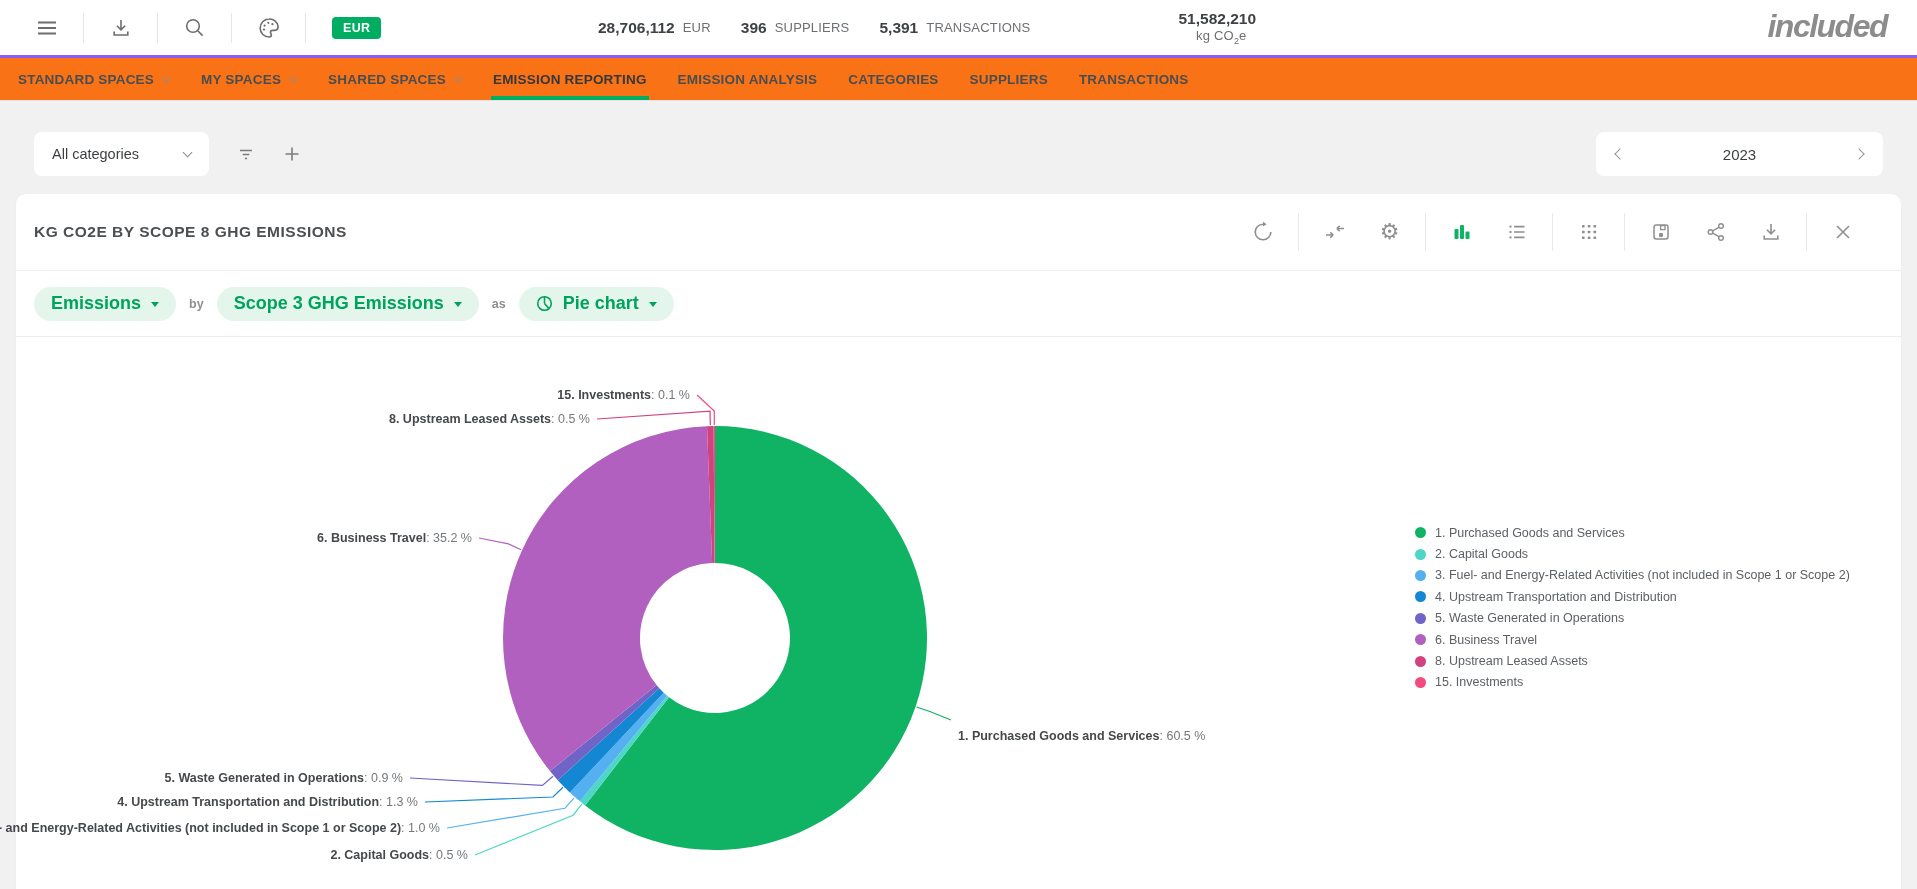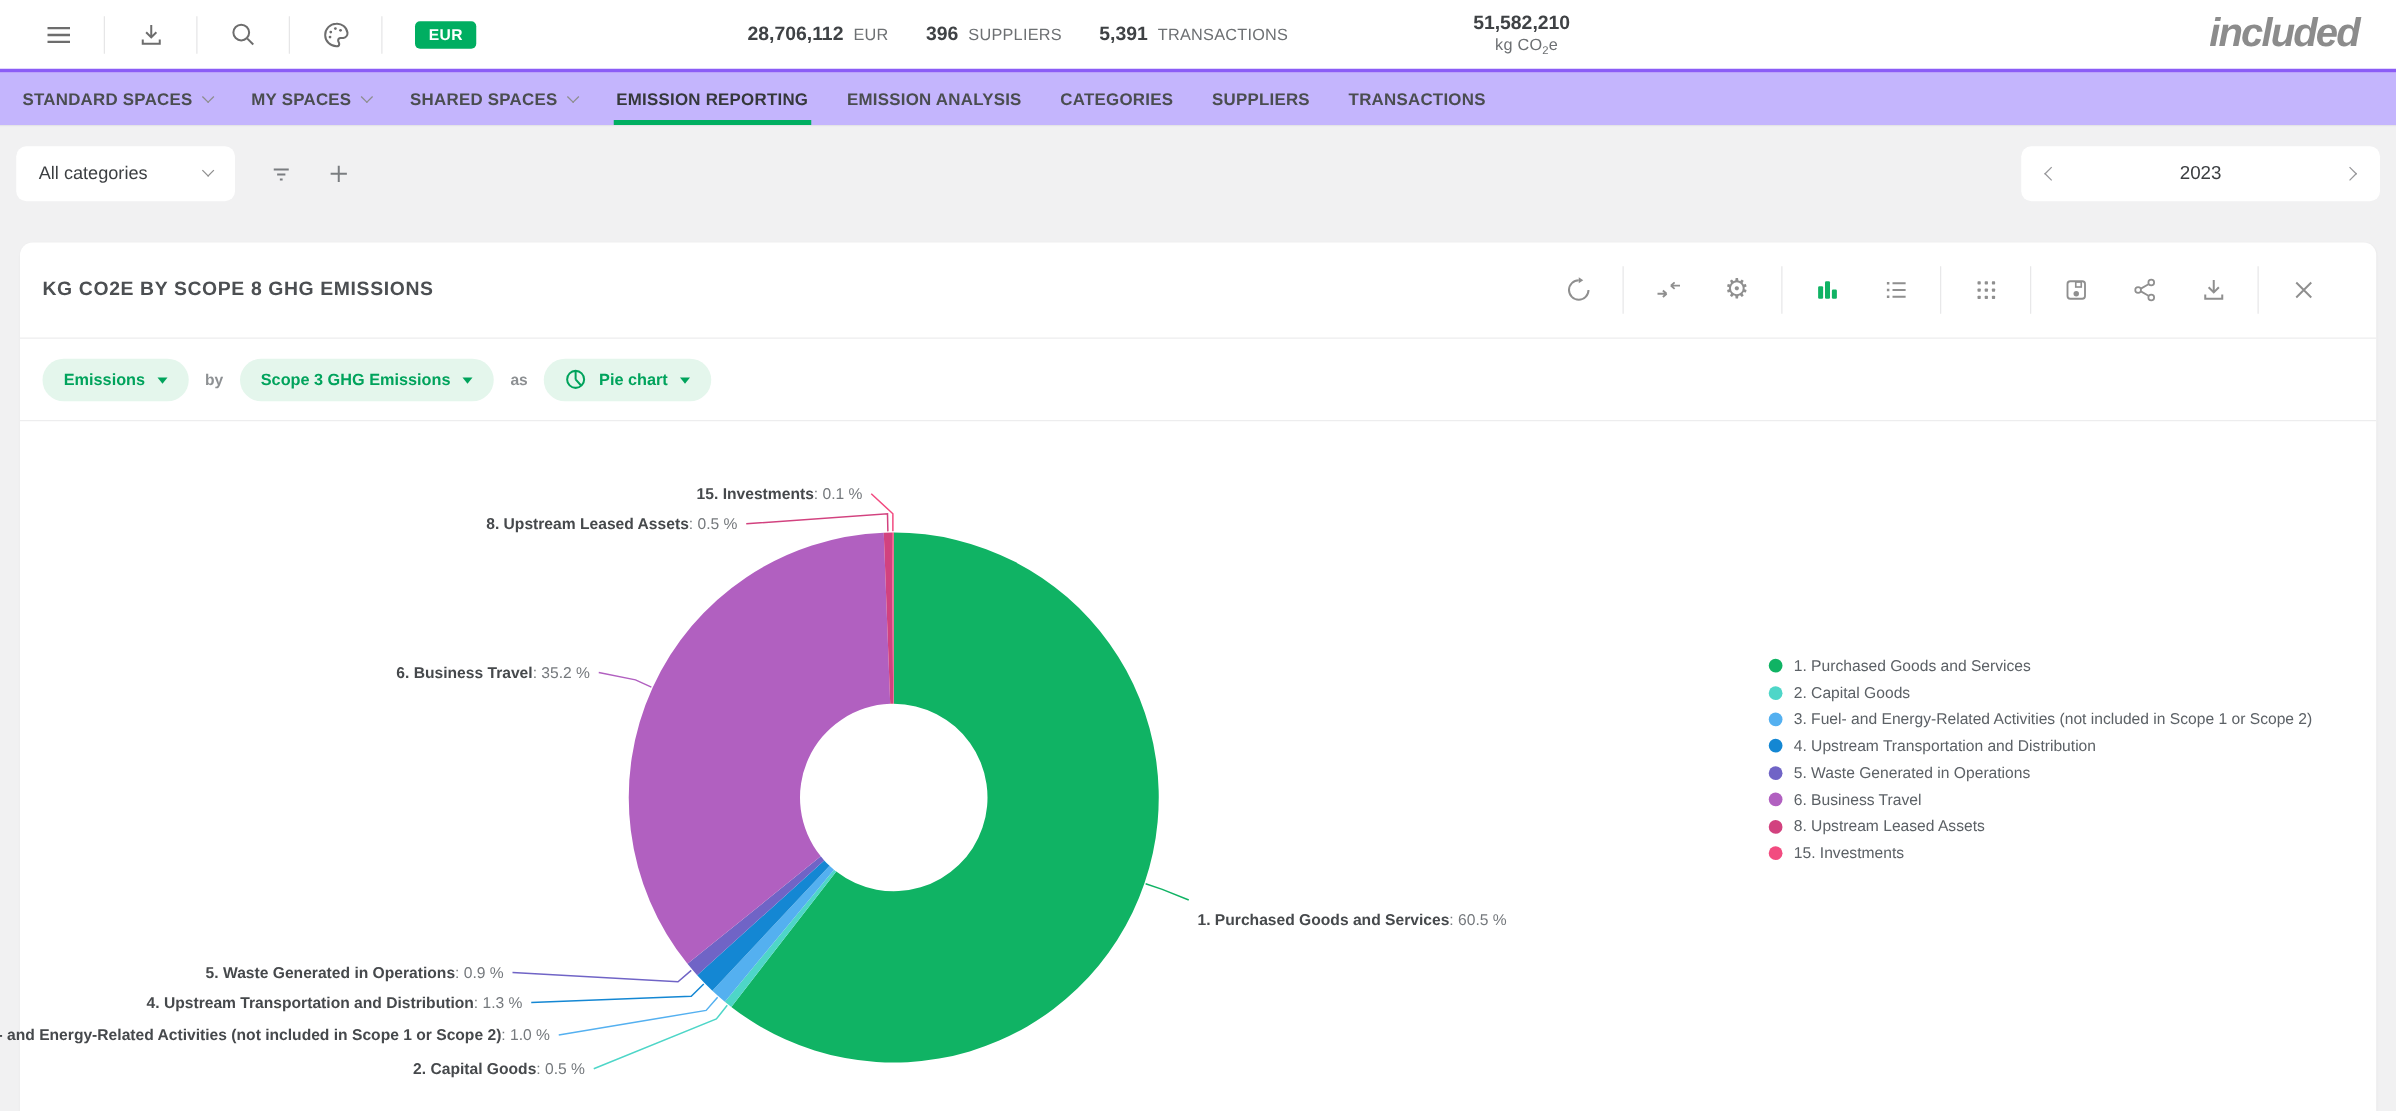--- a/index.html
+++ b/index.html
@@ -13,48 +13,48 @@
   .badge{display:inline-block;margin-left:26px;background:#00ae61;color:#fff;font-weight:bold;font-size:12.5px;padding:4px 11px;border-radius:4px;letter-spacing:.3px;}
   .stats{position:absolute;left:598px;top:0;height:55px;display:flex;align-items:center;gap:30px;}
   .stat{display:flex;align-items:center;white-space:nowrap;}
   .stat.stat-gap{margin-left:118px;flex-direction:column;}
   .stat-value{font-weight:bold;font-size:15.5px;color:#3f4245;}
   .stat-label{font-size:13px;color:#6d7073;margin-left:8px;letter-spacing:.2px;}
   .stat-label sub{font-size:9px;}
   .logo{position:absolute;right:30px;top:8px;font-size:32px;font-weight:bold;font-style:italic;color:#8c8c8c;letter-spacing:-1.5px;}
 
   
-  .navbar{height:42px;background:#c4b5fd;border-bottom:1px solid #e4e4e6;display:flex;align-items:stretch;padding-left:18px;gap:31px;}
+  .navbar{height:42px;background:#f97316;border-bottom:1px solid #e4e4e6;display:flex;align-items:stretch;padding-left:18px;gap:31px;}
   .tab{position:relative;display:flex;align-items:center;gap:9px;font-size:13.5px;font-weight:bold;color:#4a4d50;letter-spacing:.2px;cursor:pointer;white-space:nowrap;}
   .tab.active{color:#35383b;}
   .tab.active::after{content:"";position:absolute;left:-2px;right:-2px;bottom:0;height:4px;background:#00ae61;}
   .chev-sm{display:inline-block;width:6px;height:6px;border-right:1.6px solid #8d8d8d;border-bottom:1.6px solid #8d8d8d;transform:rotate(45deg);margin-top:-4px;}
 
   
-  .filterbar{height:75px;display:flex;align-items:center;padding:0 13px;background:#f1f1f2;}
+  .filterbar{height:75px;display:flex;align-items:flex-end;padding:0 34px;background:#f1f1f2;}
   .select-pill{width:175px;height:44px;background:#fff;border-radius:8px;display:flex;align-items:center;justify-content:space-between;padding:0 18px;box-sizing:border-box;font-size:14.5px;color:#3c3f42;cursor:pointer;}
   .fb-icon{width:46px;height:44px;display:flex;align-items:center;justify-content:center;background:none;border:none;cursor:pointer;padding:0;}
   .year-pill{margin-left:auto;width:287px;height:44px;background:#fff;border-radius:8px;display:flex;align-items:center;justify-content:space-between;padding:0 16px;box-sizing:border-box;}
   .year-label{font-size:15px;color:#3c3f42;}
   .nav-arrow{background:none;border:none;padding:4px;cursor:pointer;display:flex;align-items:center;}
   .chv{display:inline-block;width:7px;height:7px;border-left:1.8px solid #97979a;border-bottom:1.8px solid #97979a;}
   .chv-left{transform:rotate(45deg);}
   .chv-right{transform:rotate(225deg);}
 
   
   .card{margin:18px 16px 0 16px;height:720px;background:#fff;border-radius:10px;box-shadow:0 1px 2px rgba(0,0,0,.04);}
   .card-header{height:77px;border-bottom:1px solid #ededee;display:flex;align-items:center;padding:0 31px 0 18px;box-sizing:border-box;}
   .card-title{margin:0;font-size:15.5px;font-weight:bold;letter-spacing:.5px;color:#4c4f52;}
   .toolbar{margin-left:auto;display:flex;align-items:center;}
   .icon-btn{width:37px;height:38px;display:flex;align-items:center;justify-content:center;margin:0 9px;background:none;border:none;padding:0;cursor:pointer;}
   .t-divider{width:1px;height:38px;background:#e8e8e9;margin:0 8px;}
   .gear{font-size:22px;line-height:1;font-family:"DejaVu Sans",sans-serif;}
 
   .chips-row{height:65px;border-bottom:1px solid #ededee;display:flex;align-items:center;padding:0 18px;gap:13px;}
-  .chip{height:34px;border-radius:17px;background:#e4f6ec;display:flex;align-items:center;gap:10px;padding:0 17px;font-size:13px;font-weight:bold;color:#00a35c;cursor:pointer;white-space:nowrap;}
+  .chip{height:34px;border-radius:17px;background:#e4f6ec;display:flex;align-items:center;gap:10px;padding:0 17px;font-size:18px;font-weight:bold;color:#00a35c;cursor:pointer;white-space:nowrap;}
   .caret{width:0;height:0;border-left:4px solid transparent;border-right:4px solid transparent;border-top:5px solid #00a35c;margin-top:1px;}
   .qword{font-size:12.5px;font-weight:bold;color:#8d9093;}
 
   
   .chart-area{position:relative;height:557px;}
   .donut-svg{position:absolute;left:0;top:0;}
   .callout{position:absolute;font-size:12.5px;color:#75797d;white-space:nowrap;transform:translateY(-50%);}
   .callout b{color:#46494c;}
   .legend{position:absolute;left:1399px;top:185px;display:flex;flex-direction:column;}
   .legend-item{display:flex;align-items:center;gap:9px;height:21.4px;font-size:12.5px;color:#5c6166;cursor:pointer;white-space:nowrap;}

